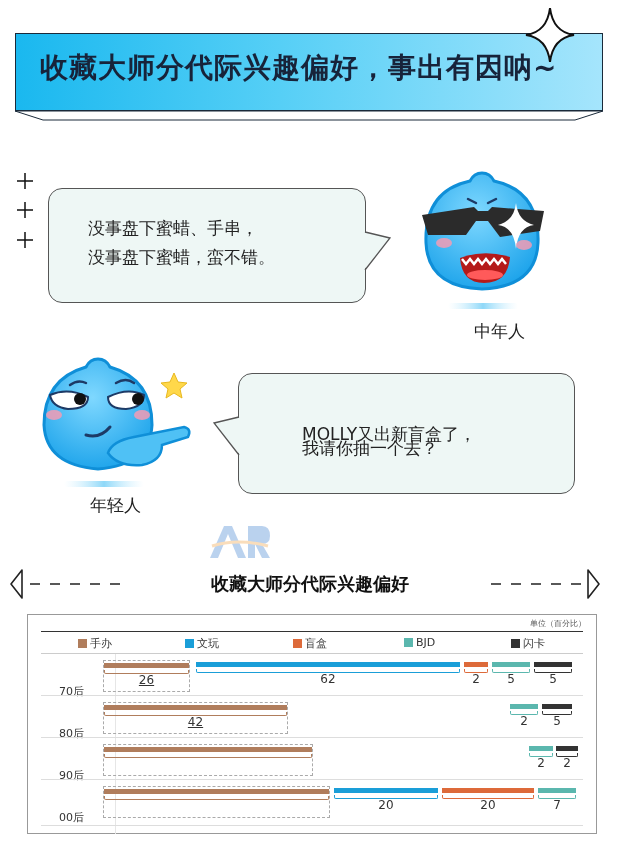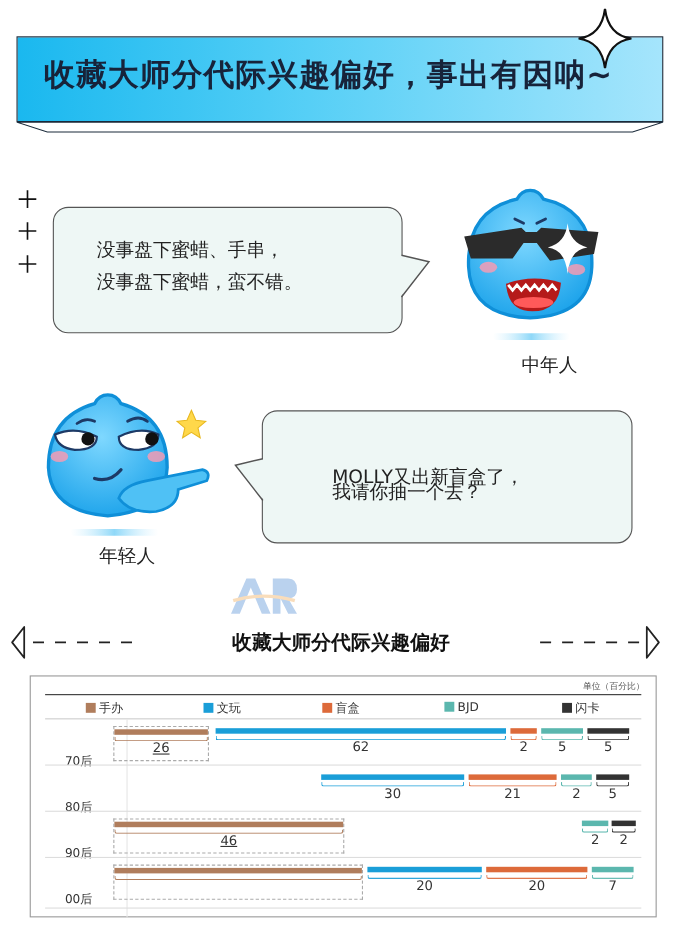--- a/index.html
+++ b/index.html
@@ -227,49 +227,43 @@
     <div class="seg" style="left:493px;width:38px">
         <div class="bar" style="background:#333"></div>
         <div class="brk" style="border-color:#333"></div>
         <div class="val">5</div>
       </div>
     <div class="row-sep"></div>
   </div>
 
   <div class="row" style="top:81px">
     <div class="row-label">80后</div>
-    <div class="seg" style="left:251px;width:130px">
-        <div class="bar" style="background:#1a9ed8"></div>
-        <div class="brk" style="border-color:#1a9ed8"></div>
-        <div class="val">30</div>
-      </div>
-    <div class="seg" style="left:385px;width:80px">
-        <div class="bar" style="background:#dd6a3a"></div>
-        <div class="brk" style="border-color:#dd6a3a"></div>
-        <div class="val">21</div>
+    <div class="seg boxed" style="left:62px;width:185px">
+        <div class="bar" style="background:#b07d5c"></div>
+        <div class="brk" style="border-color:#b07d5c"></div>
+        <div class="val">42</div>
       </div>
     <div class="seg" style="left:469px;width:28px">
         <div class="bar" style="background:#5bb7ae"></div>
         <div class="brk" style="border-color:#5bb7ae"></div>
         <div class="val">2</div>
       </div>
     <div class="seg" style="left:501px;width:30px">
         <div class="bar" style="background:#333"></div>
         <div class="brk" style="border-color:#333"></div>
         <div class="val">5</div>
       </div>
     <div class="row-sep"></div>
   </div>
 
   <div class="row" style="top:123px">
     <div class="row-label">90后</div>
     <div class="seg boxed" style="left:62px;width:210px">
         <div class="bar" style="background:#b07d5c"></div>
         <div class="brk" style="border-color:#b07d5c"></div>
-        <div class="val">46</div>
       </div>
     <div class="seg" style="left:488px;width:24px">
         <div class="bar" style="background:#5bb7ae"></div>
         <div class="brk" style="border-color:#5bb7ae"></div>
         <div class="val">2</div>
       </div>
     <div class="seg" style="left:515px;width:22px">
         <div class="bar" style="background:#333"></div>
         <div class="brk" style="border-color:#333"></div>
         <div class="val">2</div>

